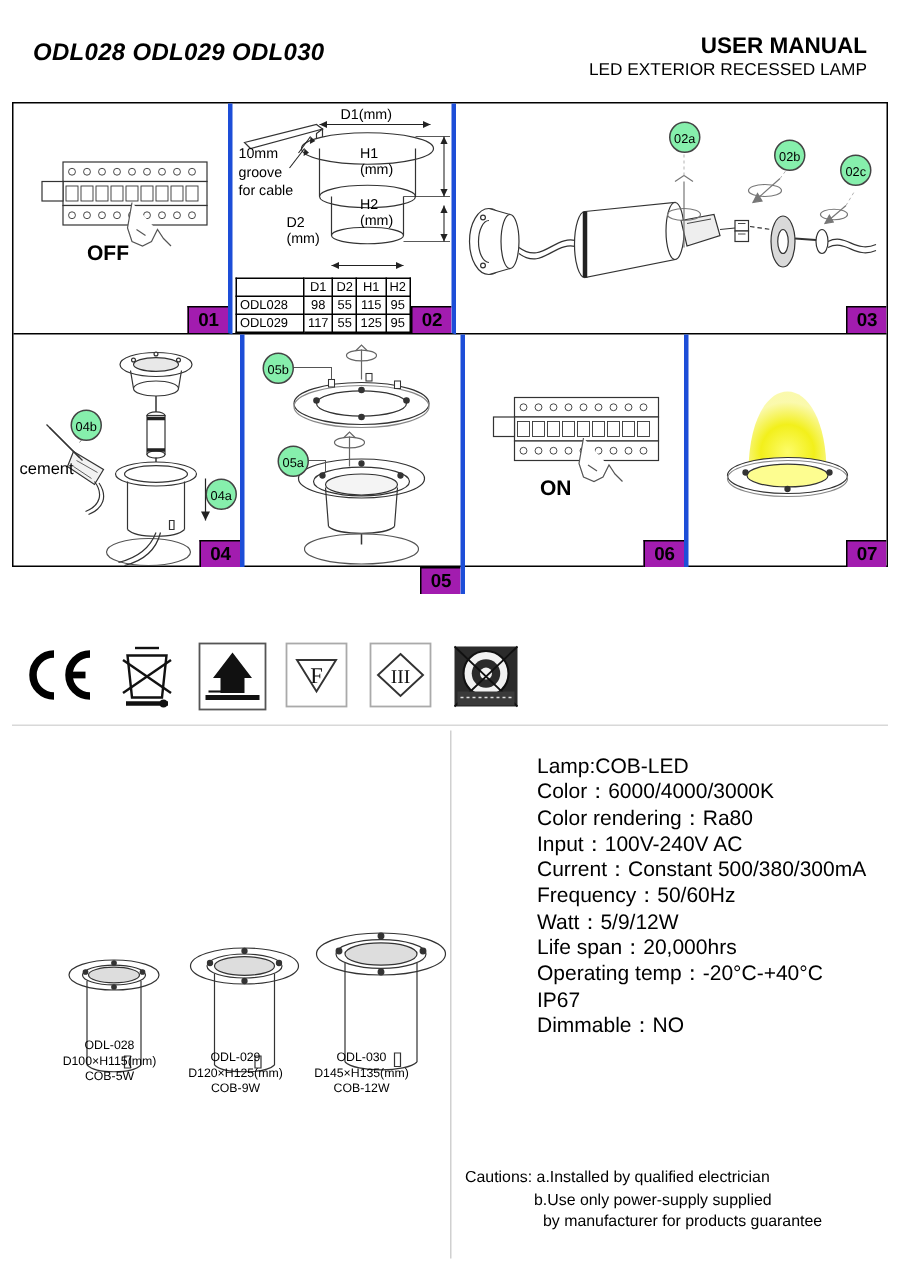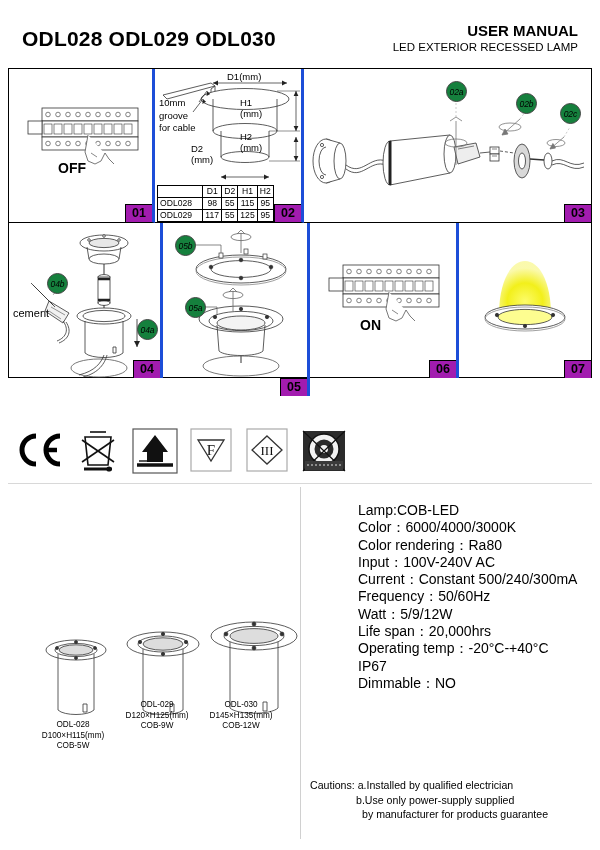--- a/index.html
+++ b/index.html
@@ -5,37 +5,37 @@
   html,body{margin:0;padding:0;}
   body{
     width:600px;height:850px;background:#fff;
     font-family:"Liberation Sans", sans-serif;
     color:#000;position:relative;overflow:hidden;
   }
   .page{position:relative;width:600px;height:850px;}
 
   
   .hdr{position:absolute;left:0;top:0;width:600px;height:62px;}
-  .hdr-model{position:absolute;left:22px;top:27px;font-size:21px;font-weight:bold;letter-spacing:.2px;}
+  .hdr-model{position:absolute;left:22px;top:27px;font-size:16px;font-weight:bold;letter-spacing:.2px;font-style:italic;}
   .hdr-title{position:absolute;right:22px;top:22px;font-size:15px;font-weight:bold;text-align:right;}
   .hdr-sub{position:absolute;right:22px;top:41px;font-size:11.5px;text-align:right;padding-left:35px;}
 
   
   .grid{position:absolute;left:8px;top:68px;width:584px;height:310px;border:1px solid #000;box-sizing:border-box;}
   .panel{position:absolute;box-sizing:border-box;overflow:hidden;}
   .panel.bdr-r{border-right:3px solid #1d4ed8;}
   .panel.bdr-b{border-bottom:1px solid #000;}
   .pnum{position:absolute;right:0;bottom:0;border:1px solid #000;border-right:none;border-bottom:none;
         font-size:12.5px;font-weight:bold;padding:2px 6px 2px 6px;background:#a21caf;line-height:1.05;}
   .cap{position:absolute;font-size:10.5px;line-height:1.18;}
   .capb{position:absolute;font-size:12px;font-weight:bold;}
 
   
   .cc{position:absolute;border:1px solid #444;border-radius:50%;width:19px;height:19px;
-      font-size:8.5px;display:flex;align-items:center;justify-content:center;background:#15803d;font-style:italic;}
+      font-size:8.5px;display:flex;align-items:center;justify-content:center;background:#86efac;}
 
   
   .dimtbl{position:absolute;border-collapse:collapse;font-size:8.6px;}
   .dimtbl td{border:1px solid #000;padding:0px 2px;text-align:center;height:11px;line-height:11px;}
   .dimtbl td.m{text-align:left;padding-left:2px;}
 
   
   .certrow{position:absolute;left:14px;top:428px;width:300px;height:50px;}
   .cert{position:absolute;top:0;}
 
@@ -533,37 +533,37 @@
         <circle cx="80" cy="26" r="1.9" fill="#333"></circle>
         <circle cx="52" cy="16" r="1.9" fill="#333"></circle>
         <circle cx="52" cy="40" r="1.9" fill="#333"></circle>
         <path d="M28 34 L28 100 M76 34 L76 100"></path>
         <path d="M28 100 C35 107, 69 107, 76 100" fill="none"></path>
         <path d="M61 94 l4 0 l0 9 l-4 0 z"></path>
       </g>
     </svg>
   </div>
 
-  <div class="prodcap" style="left:28px;top:720px;">
+  <div class="prodcap" style="left:28px;top:692px;">
     <div>ODL-028</div>
     <div>D100×H115(mm)</div>
     <div>COB-5W</div>
   </div>
   <div class="prodcap" style="left:112px;top:700px;">
     <div>ODL-029</div>
     <div>D120×H125(mm)</div>
     <div>COB-9W</div>
   </div>
   <div class="prodcap" style="left:196px;top:700px;">
     <div>ODL-030</div>
     <div>D145×H135(mm)</div>
     <div>COB-12W</div>
   </div>
 
-  <div class="specs"><div>Lamp:COB-LED</div><div>Color：6000/4000/3000K</div><div>Color rendering：Ra80</div><div>Input：100V-240V AC</div><div>Current：Constant 500/240/300mA</div><div>Frequency：50/60Hz</div><div>Watt：5/9/12W</div><div>Life span：20,000hrs</div><div>Operating temp：-20°C-+40°C</div><div>IP67</div><div>Dimmable：NO</div></div>
+  <div class="specs"><div>Lamp:COB-LED</div><div>Color：6000/4000/3000K</div><div>Color rendering：Ra80</div><div>Input：100V-240V AC</div><div>Current：Constant 500/380/300mA</div><div>Frequency：50/60Hz</div><div>Watt：5/9/12W</div><div>Life span：20,000hrs</div><div>Operating temp：-20°C-+40°C</div><div>IP67</div><div>Dimmable：NO</div></div>
 
   <div class="cautions">
     <div class="l1">Cautions: a.Installed by qualified electrician</div>
     <div class="l2">b.Use only power-supply supplied</div>
     <div class="l3">by manufacturer for products guarantee</div>
   </div>
 
 </div>
 
 </body></html>

